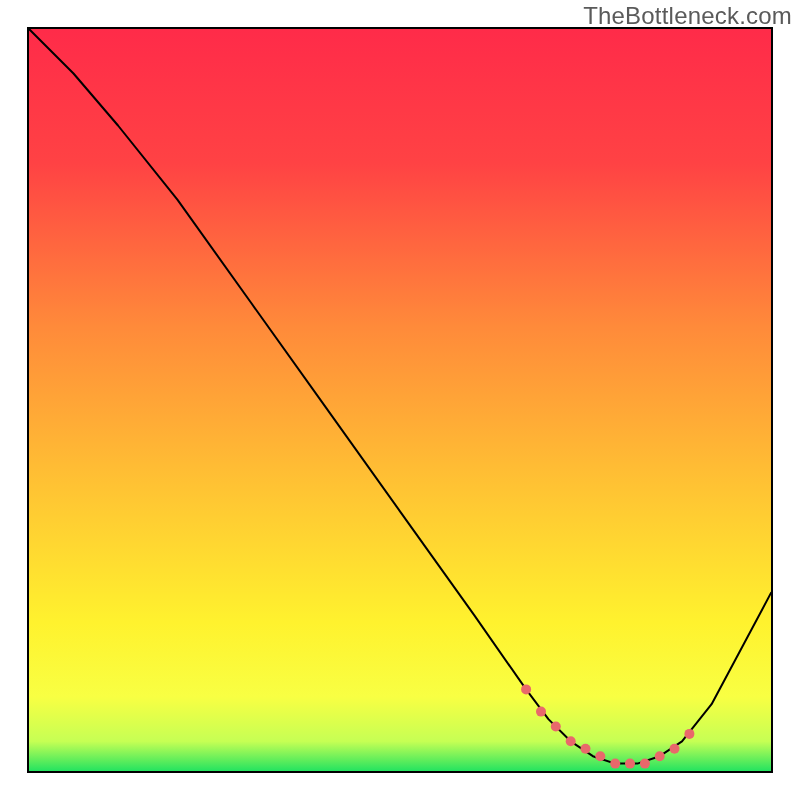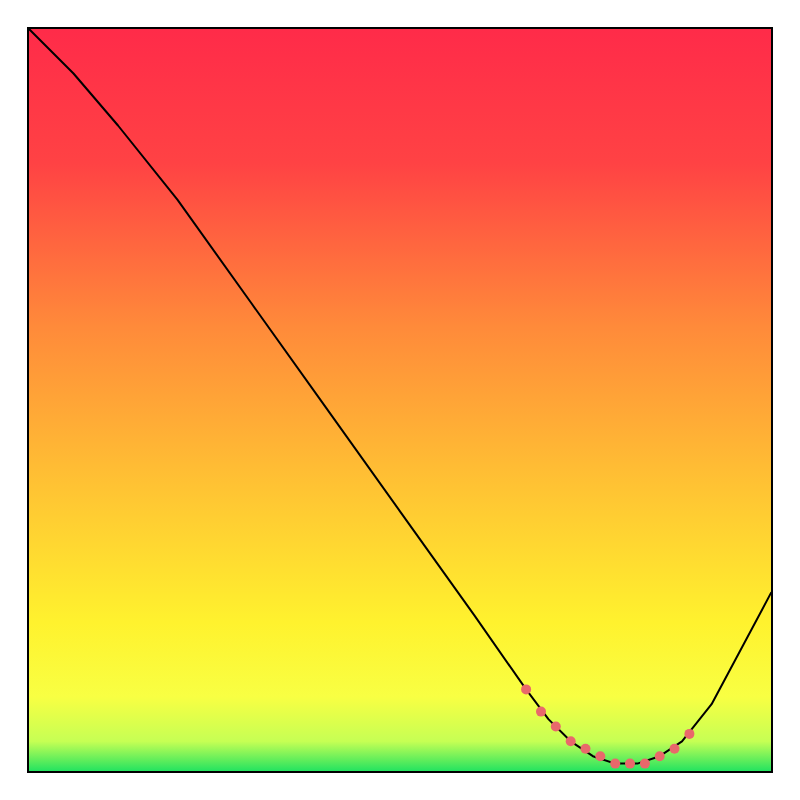--- a/index.html
+++ b/index.html
@@ -41,20 +41,21 @@
     top: 0;
     width: 800px;
     height: 800px;
     pointer-events: none;
   }
 </style>
 </head>
 <body>
 <div class="frame">
 
+  <div class="watermark">TheBottleneck.com</div>
 
   <div class="plot-box"></div>
 
   <svg class="main" viewBox="0 0 800 800">
     <defs>
       <linearGradient id="bgGrad" x1="0" y1="0" x2="0" y2="1">
         <stop id="gs0" offset="0%" stop-color="#ff2b49"></stop>
         <stop id="gs1" offset="18%" stop-color="#ff4244"></stop>
         <stop id="gs2" offset="40%" stop-color="#ff8a3a"></stop>
         <stop id="gs3" offset="62%" stop-color="#ffc433"></stop>

